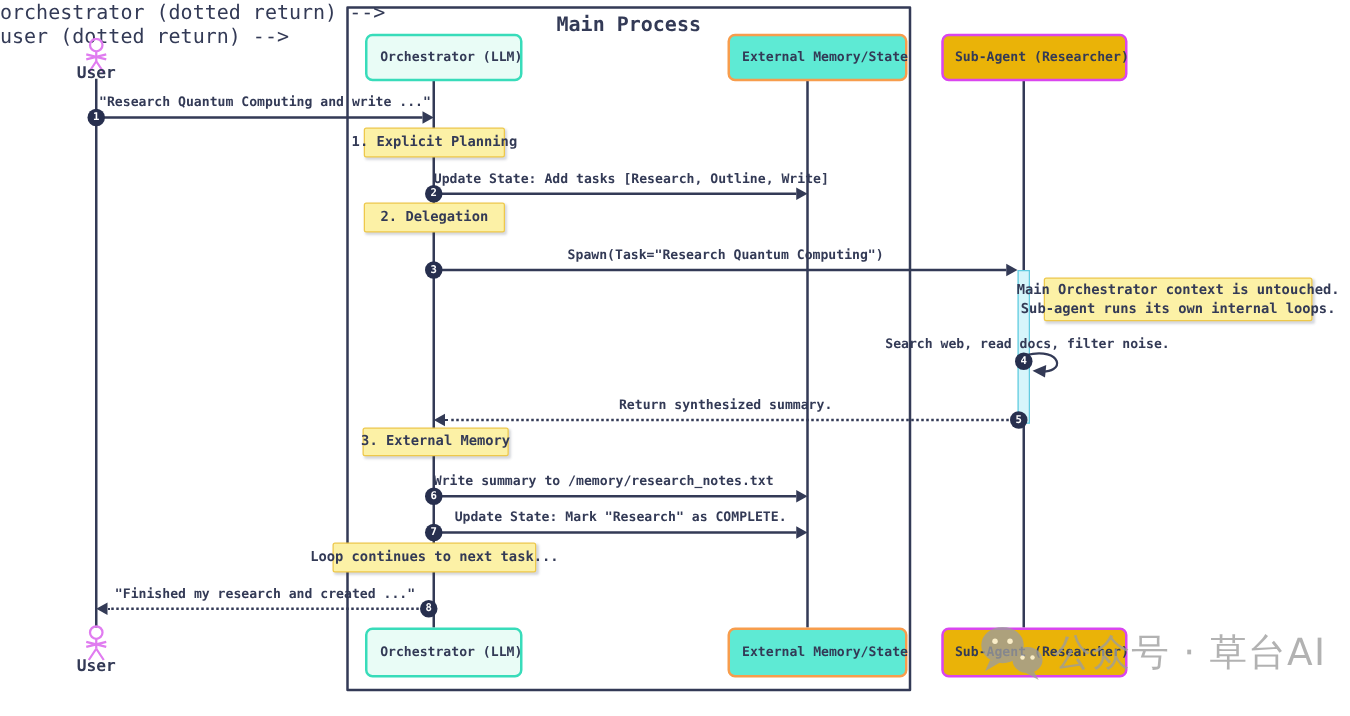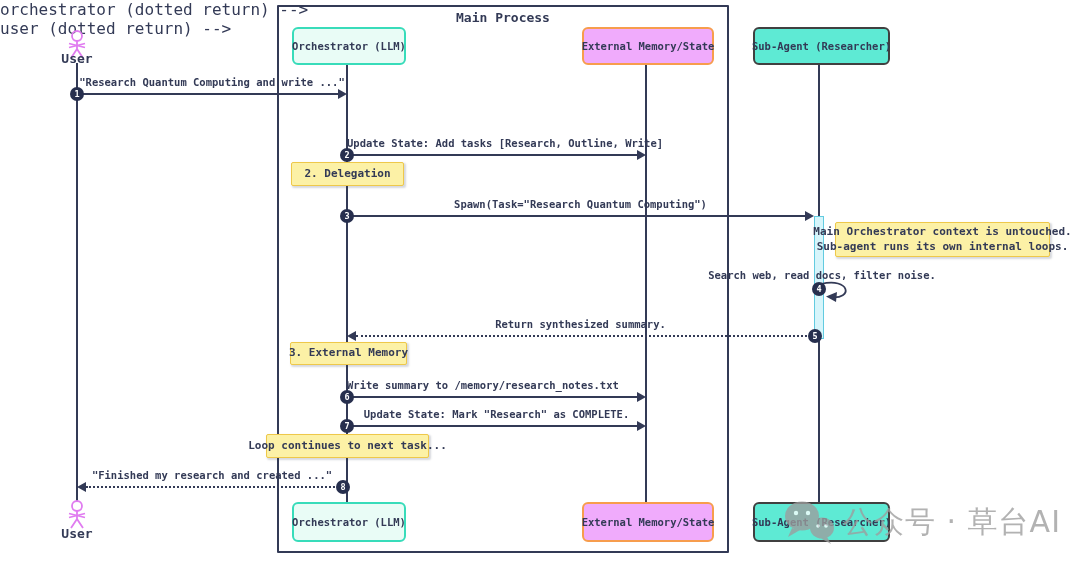--- a/index.html
+++ b/index.html
@@ -2,28 +2,28 @@
 <html><head>
 <meta charset="utf-8">
 <style>
   html,body{margin:0;padding:0;background:#ffffff;}
   .stage{
     position:relative;width:1080px;height:573px;background:#ffffff;overflow:hidden;
     font-family:"DejaVu Sans Mono",monospace;color:#333a56;
   }
   .frame{position:absolute;border:2px solid #333a56;border-radius:1px;z-index:1;}
   .frame-label{position:absolute;top:3px;left:0;right:0;text-align:center;
-    font-size:13px;font-weight:600;color:#333a56;}
+    font-size:16px;font-weight:600;color:#333a56;}
   .lifeline{position:absolute;width:2px;background:#333a56;z-index:2;}
   .activation{position:absolute;background:#d6f5fb;border:1px solid #62cbe0;z-index:3;}
   .participant{position:absolute;display:flex;align-items:center;justify-content:center;
-    border-radius:6px;font-size:10.5px;font-weight:600;color:#333a56;z-index:4;white-space:nowrap;}
+    border-radius:6px;font-size:10.5px;font-weight:600;color:#333a56;z-index:4;white-space:nowrap;padding-left:12px;}
   .p-teal{background:#e9fcf6;border:2px solid #38dcba;}
-  .p-orange{background:#f0abfc;border:2px solid #f79d4d;}
-  .p-cyan{background:#5eead4;border:2px solid #404040;}
+  .p-orange{background:#5eead4;border:2px solid #f79d4d;}
+  .p-cyan{background:#eab308;border:2px solid #d946ef;}
   .note{position:absolute;background:#fcf1a6;border:1.5px solid #eec84a;border-radius:2px;
     color:#333a56;font-weight:700;font-size:11px;display:flex;flex-direction:column;
     align-items:center;justify-content:center;text-align:center;z-index:5;
     box-shadow:1.5px 1.5px 2px rgba(51,58,86,.2);line-height:1.35;white-space:nowrap;}
   .msg-label{position:absolute;text-align:center;font-size:10.5px;font-weight:600;
     color:#333a56;white-space:nowrap;z-index:5;}
   .line{position:absolute;z-index:4;height:0;}
   .line.solid{border-top:2px solid #333a56;}
   .line.dotted{border-top:2px dotted #333a56;}
   .arr-r{position:absolute;width:0;height:0;border-top:5px solid transparent;
@@ -91,20 +91,21 @@
 
   
   <div>
     <div class="msg-label" style="left:77px;top:76px;width:270px">"Research Quantum Computing and write ..."</div>
     <div class="line solid" style="left:77px;top:93px;width:261px"></div>
     <div class="arr-r" style="left:338px;top:89px"></div>
     <div class="num" style="left:70px;top:87px">1</div>
   </div>
 
   
+  <div class="note" style="left:291px;top:102px;width:111px;height:22px">1. Explicit Planning</div>
 
   
   <div>
     <div class="msg-label" style="left:347px;top:137px;width:299px">Update State: Add tasks [Research, Outline, Write]</div>
     <div class="line solid" style="left:347px;top:154px;width:290px"></div>
     <div class="arr-r" style="left:637px;top:150px"></div>
     <div class="num" style="left:340px;top:148px">2</div>
   </div>
 
   

